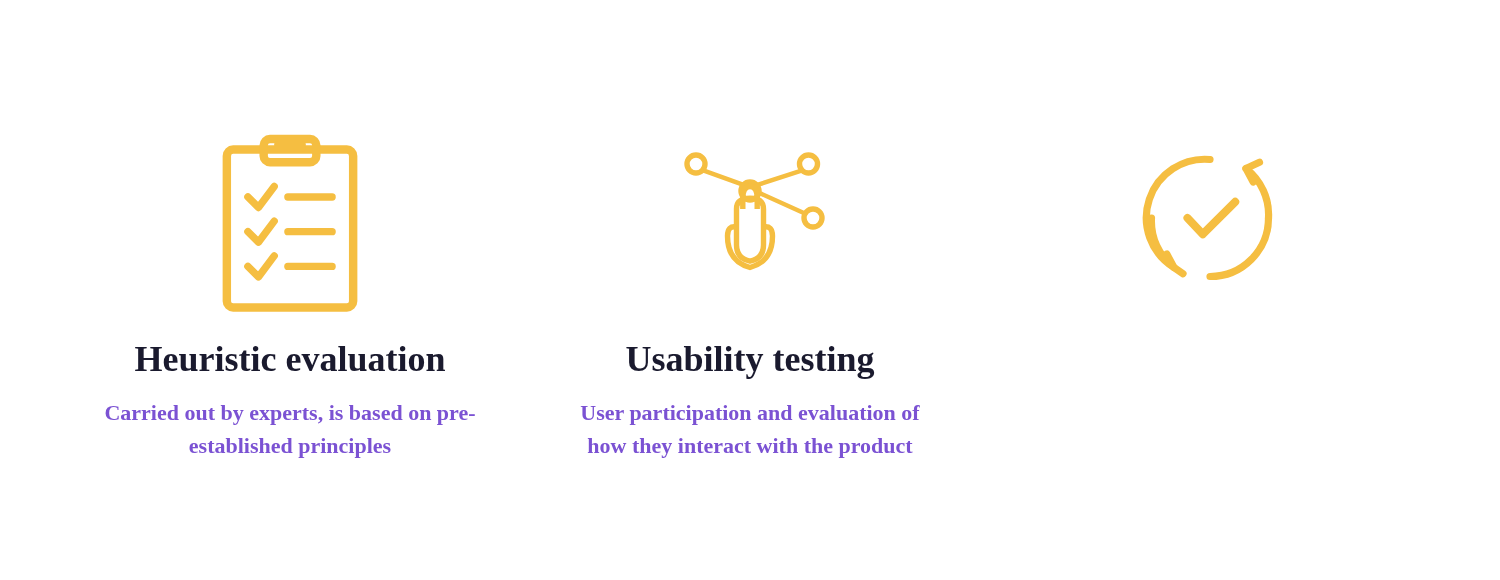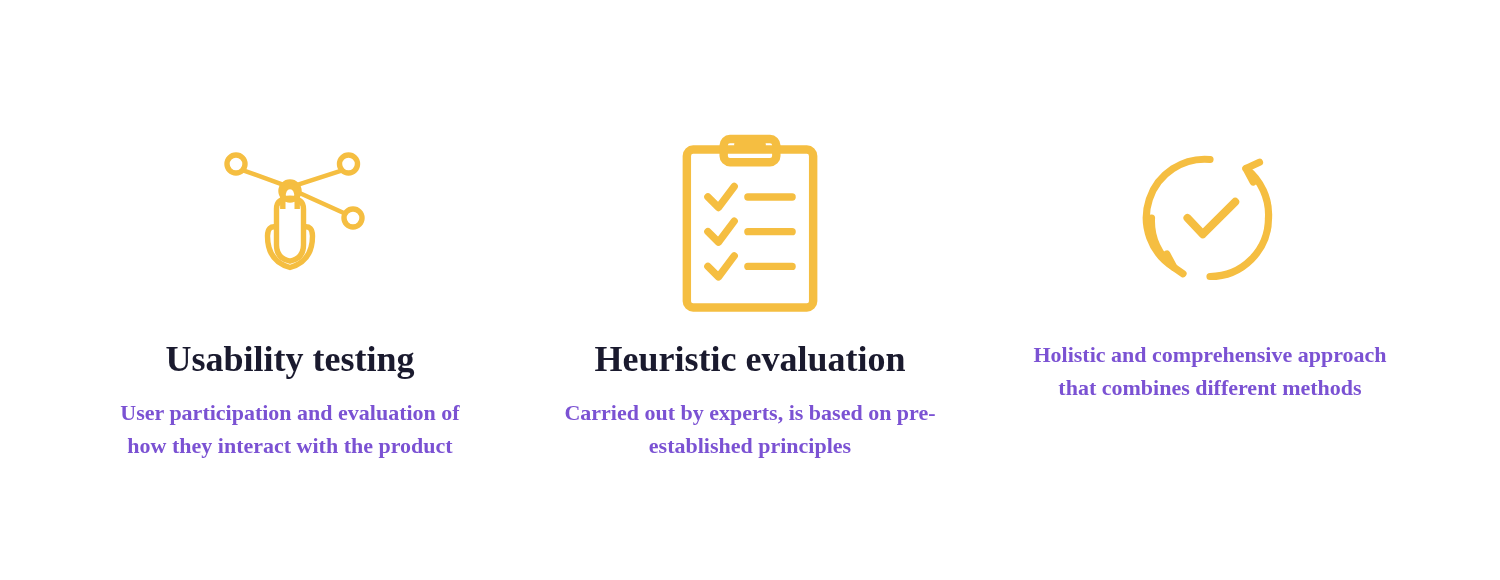--- a/index.html
+++ b/index.html
@@ -67,20 +67,43 @@
       height: 100%;
     }
   </style>
 </head>
 <body>
 
 <div class="cards-container">
 
   <div class="card">
     <div class="icon-wrapper">
+      <svg viewBox="0 0 160 190" fill="none" xmlns="http://www.w3.org/2000/svg">
+
+        <rect x="20" y="30" width="120" height="150" rx="6" stroke="#F5BE41" stroke-width="8" fill="none"></rect>
+
+        <rect x="55" y="20" width="50" height="22" rx="6" stroke="#F5BE41" stroke-width="8" fill="none"></rect>
+        <rect x="65" y="22" width="30" height="10" rx="3" fill="#F5BE41"></rect>
+
+        <polyline points="40,75 50,85 65,65" stroke="#F5BE41" stroke-width="7" stroke-linecap="round" stroke-linejoin="round" fill="none"></polyline>
+        <line x1="78" y1="75" x2="120" y2="75" stroke="#F5BE41" stroke-width="7" stroke-linecap="round"></line>
+
+        <polyline points="40,108 50,118 65,98" stroke="#F5BE41" stroke-width="7" stroke-linecap="round" stroke-linejoin="round" fill="none"></polyline>
+        <line x1="78" y1="108" x2="120" y2="108" stroke="#F5BE41" stroke-width="7" stroke-linecap="round"></line>
+
+        <polyline points="40,141 50,151 65,131" stroke="#F5BE41" stroke-width="7" stroke-linecap="round" stroke-linejoin="round" fill="none"></polyline>
+        <line x1="78" y1="141" x2="120" y2="141" stroke="#F5BE41" stroke-width="7" stroke-linecap="round"></line>
+      </svg>
+    </div>
+    <h2 class="card-title">Heuristic evaluation</h2>
+    <p class="card-description">Carried out by experts, is based on pre-established principles</p>
+  </div>
+
+  <div class="card">
+    <div class="icon-wrapper">
       <svg viewBox="0 0 200 200" fill="none" xmlns="http://www.w3.org/2000/svg">
 
         <circle cx="100" cy="70" r="10" stroke="#F5BE41" stroke-width="6" fill="none"></circle>
 
         <circle cx="40" cy="40" r="10" stroke="#F5BE41" stroke-width="6" fill="none"></circle>
 
         <circle cx="165" cy="40" r="10" stroke="#F5BE41" stroke-width="6" fill="none"></circle>
 
         <circle cx="170" cy="100" r="10" stroke="#F5BE41" stroke-width="6" fill="none"></circle>
 
@@ -94,56 +117,32 @@
 
         <path d="M85,110 Q75,108 75,120 Q75,148 100,155 Q125,148 125,120 Q125,108 115,110" stroke="#F5BE41" stroke-width="6" fill="none"></path>
       </svg>
     </div>
     <h2 class="card-title">Usability testing</h2>
     <p class="card-description">User participation and evaluation of how they interact with the product</p>
   </div>
 
   <div class="card">
     <div class="icon-wrapper">
-      <svg viewBox="0 0 160 190" fill="none" xmlns="http://www.w3.org/2000/svg">
-
-        <rect x="20" y="30" width="120" height="150" rx="6" stroke="#F5BE41" stroke-width="8" fill="none"></rect>
-
-        <rect x="55" y="20" width="50" height="22" rx="6" stroke="#F5BE41" stroke-width="8" fill="none"></rect>
-        <rect x="65" y="22" width="30" height="10" rx="3" fill="#F5BE41"></rect>
-
-        <polyline points="40,75 50,85 65,65" stroke="#F5BE41" stroke-width="7" stroke-linecap="round" stroke-linejoin="round" fill="none"></polyline>
-        <line x1="78" y1="75" x2="120" y2="75" stroke="#F5BE41" stroke-width="7" stroke-linecap="round"></line>
-
-        <polyline points="40,108 50,118 65,98" stroke="#F5BE41" stroke-width="7" stroke-linecap="round" stroke-linejoin="round" fill="none"></polyline>
-        <line x1="78" y1="108" x2="120" y2="108" stroke="#F5BE41" stroke-width="7" stroke-linecap="round"></line>
-
-        <polyline points="40,141 50,151 65,131" stroke="#F5BE41" stroke-width="7" stroke-linecap="round" stroke-linejoin="round" fill="none"></polyline>
-        <line x1="78" y1="141" x2="120" y2="141" stroke="#F5BE41" stroke-width="7" stroke-linecap="round"></line>
-      </svg>
-    </div>
-    <h2 class="card-title">Heuristic evaluation</h2>
-    <p class="card-description">Carried out by experts, is based on pre-established principles</p>
-  </div>
-
-  <div class="card">
-    <div class="icon-wrapper">
       <svg viewBox="0 0 200 200" fill="none" xmlns="http://www.w3.org/2000/svg">
 
         <path d="M140,45 A65,65 0 0,1 165,100" stroke="#F5BE41" stroke-width="8" stroke-linecap="round" fill="none"></path>
 
         <polyline points="155,38 140,45 148,60" stroke="#F5BE41" stroke-width="8" stroke-linecap="round" stroke-linejoin="round" fill="none"></polyline>
 
         <path d="M60,155 A65,65 0 0,1 35,100" stroke="#F5BE41" stroke-width="8" stroke-linecap="round" fill="none"></path>
 
         <polyline points="70,162 60,155 52,140" stroke="#F5BE41" stroke-width="8" stroke-linecap="round" stroke-linejoin="round" fill="none"></polyline>
 
         <path d="M100,35 A65,65 0 0,0 60,155" stroke="#F5BE41" stroke-width="8" stroke-linecap="round" fill="none"></path>
 
         <path d="M100,165 A65,65 0 0,0 165,100" stroke="#F5BE41" stroke-width="8" stroke-linecap="round" fill="none"></path>
 
         <polyline points="75,100 92,118 128,82" stroke="#F5BE41" stroke-width="9" stroke-linecap="round" stroke-linejoin="round" fill="none"></polyline>
       </svg>
     </div>
-    <p class="card-description">Holistic and comprehensive approach that combines different methods</p>
   </div>
 
 </div>
 
 </body></html>

